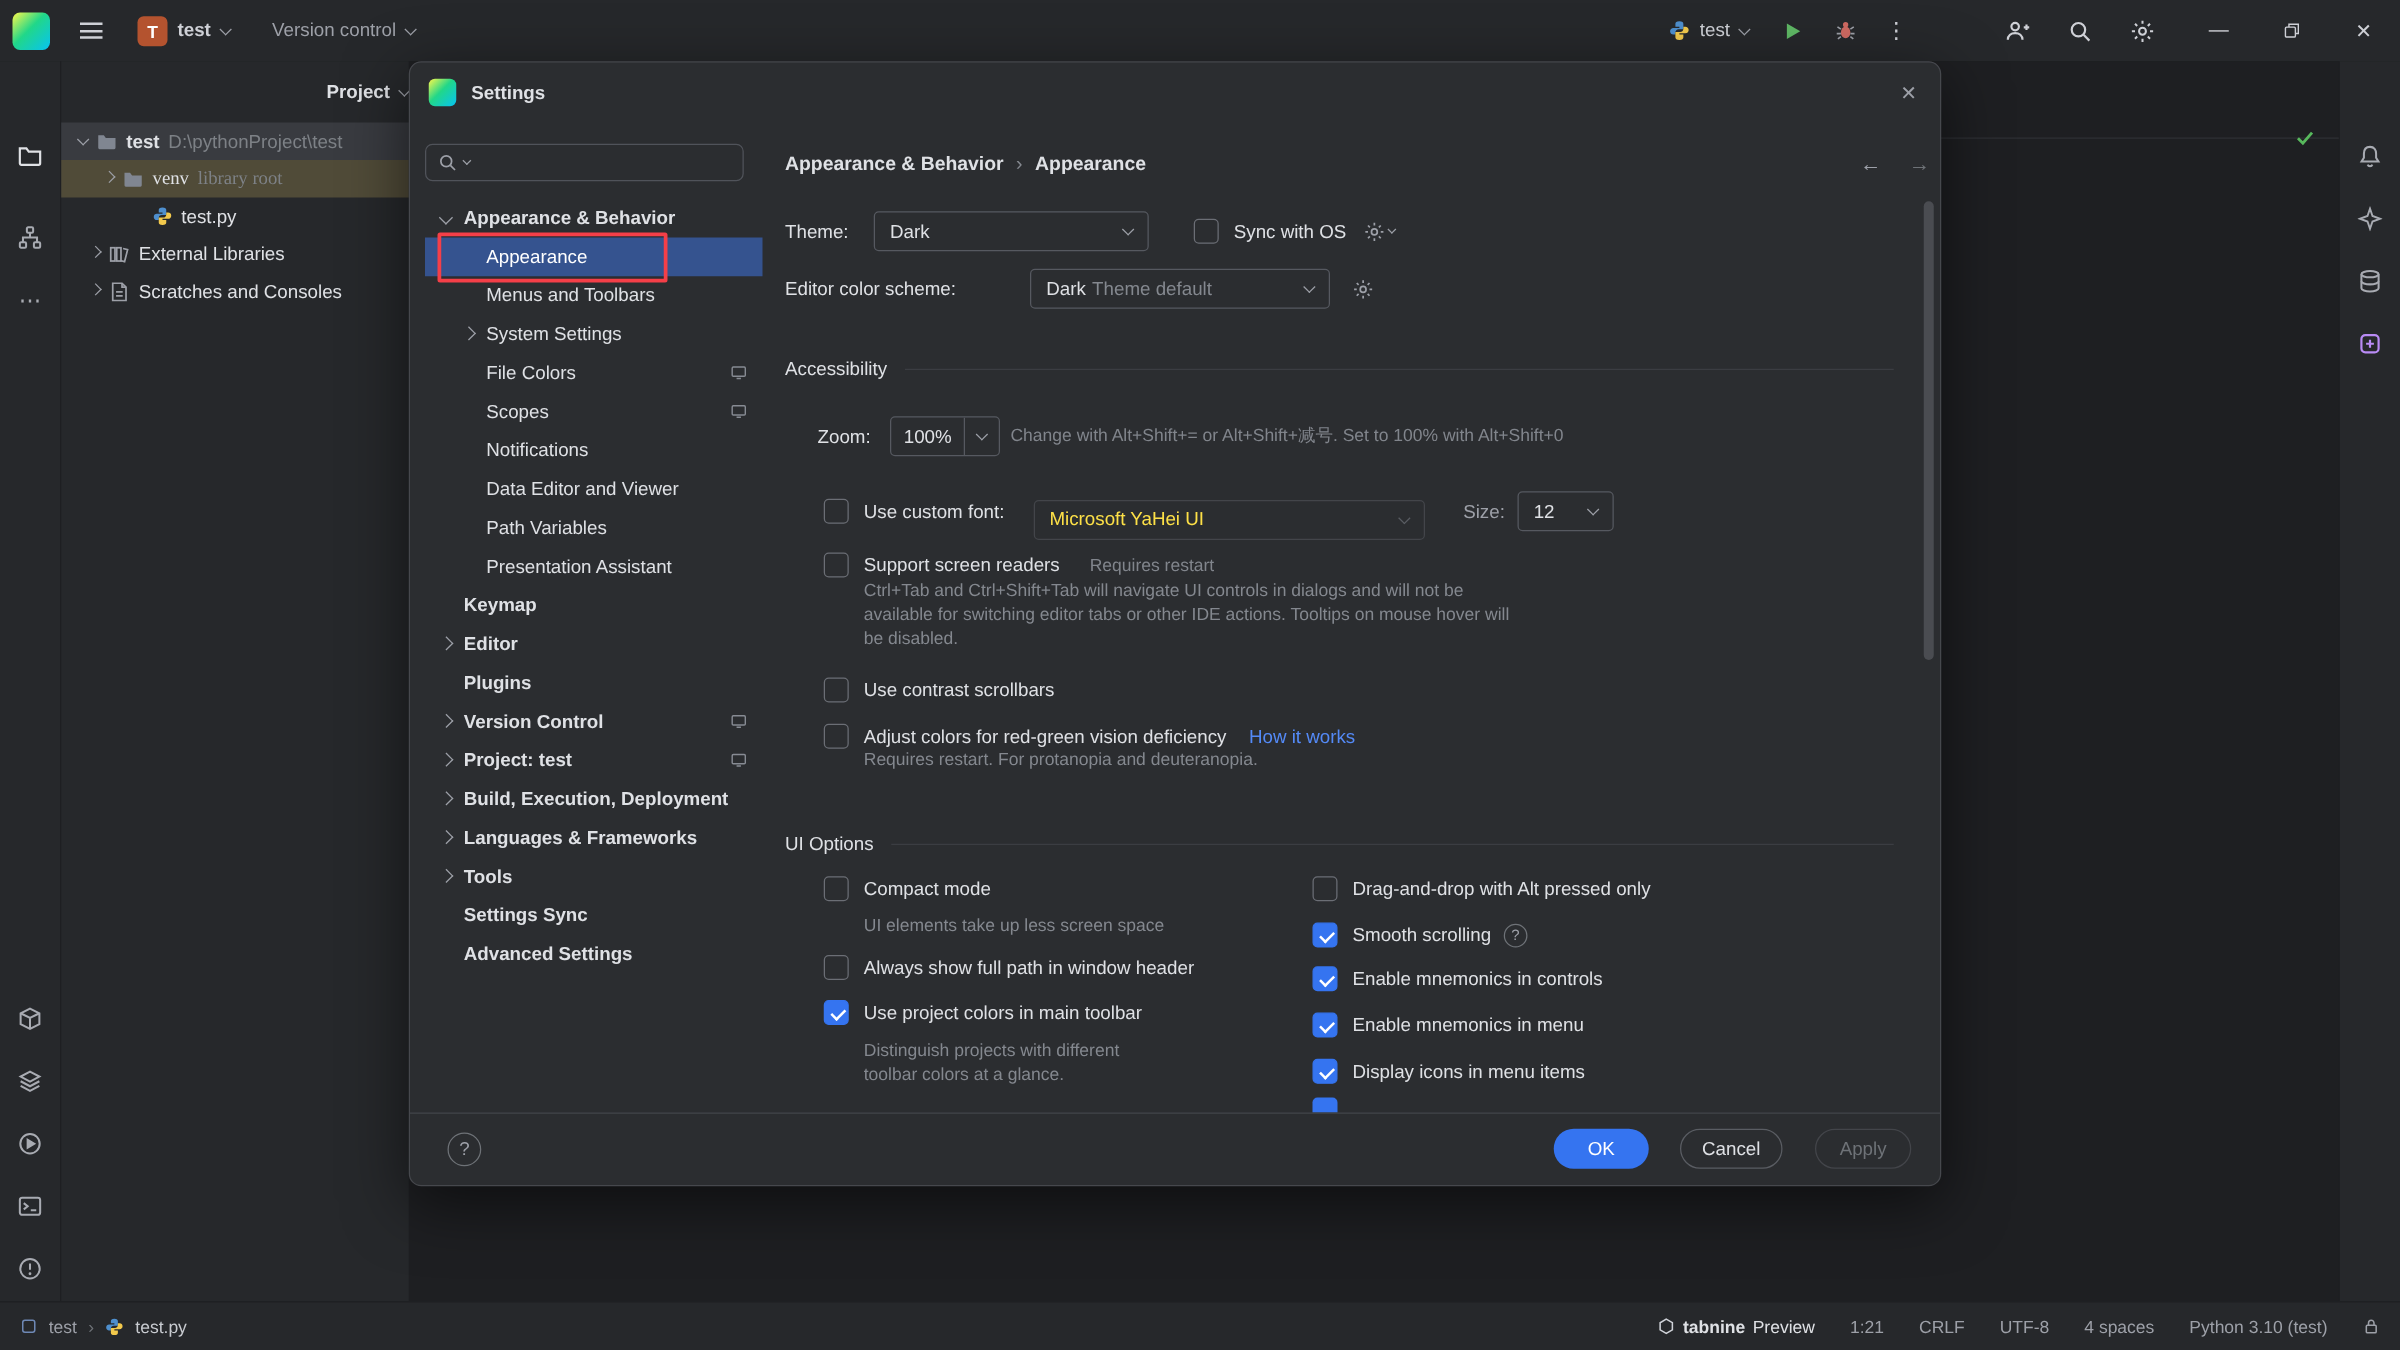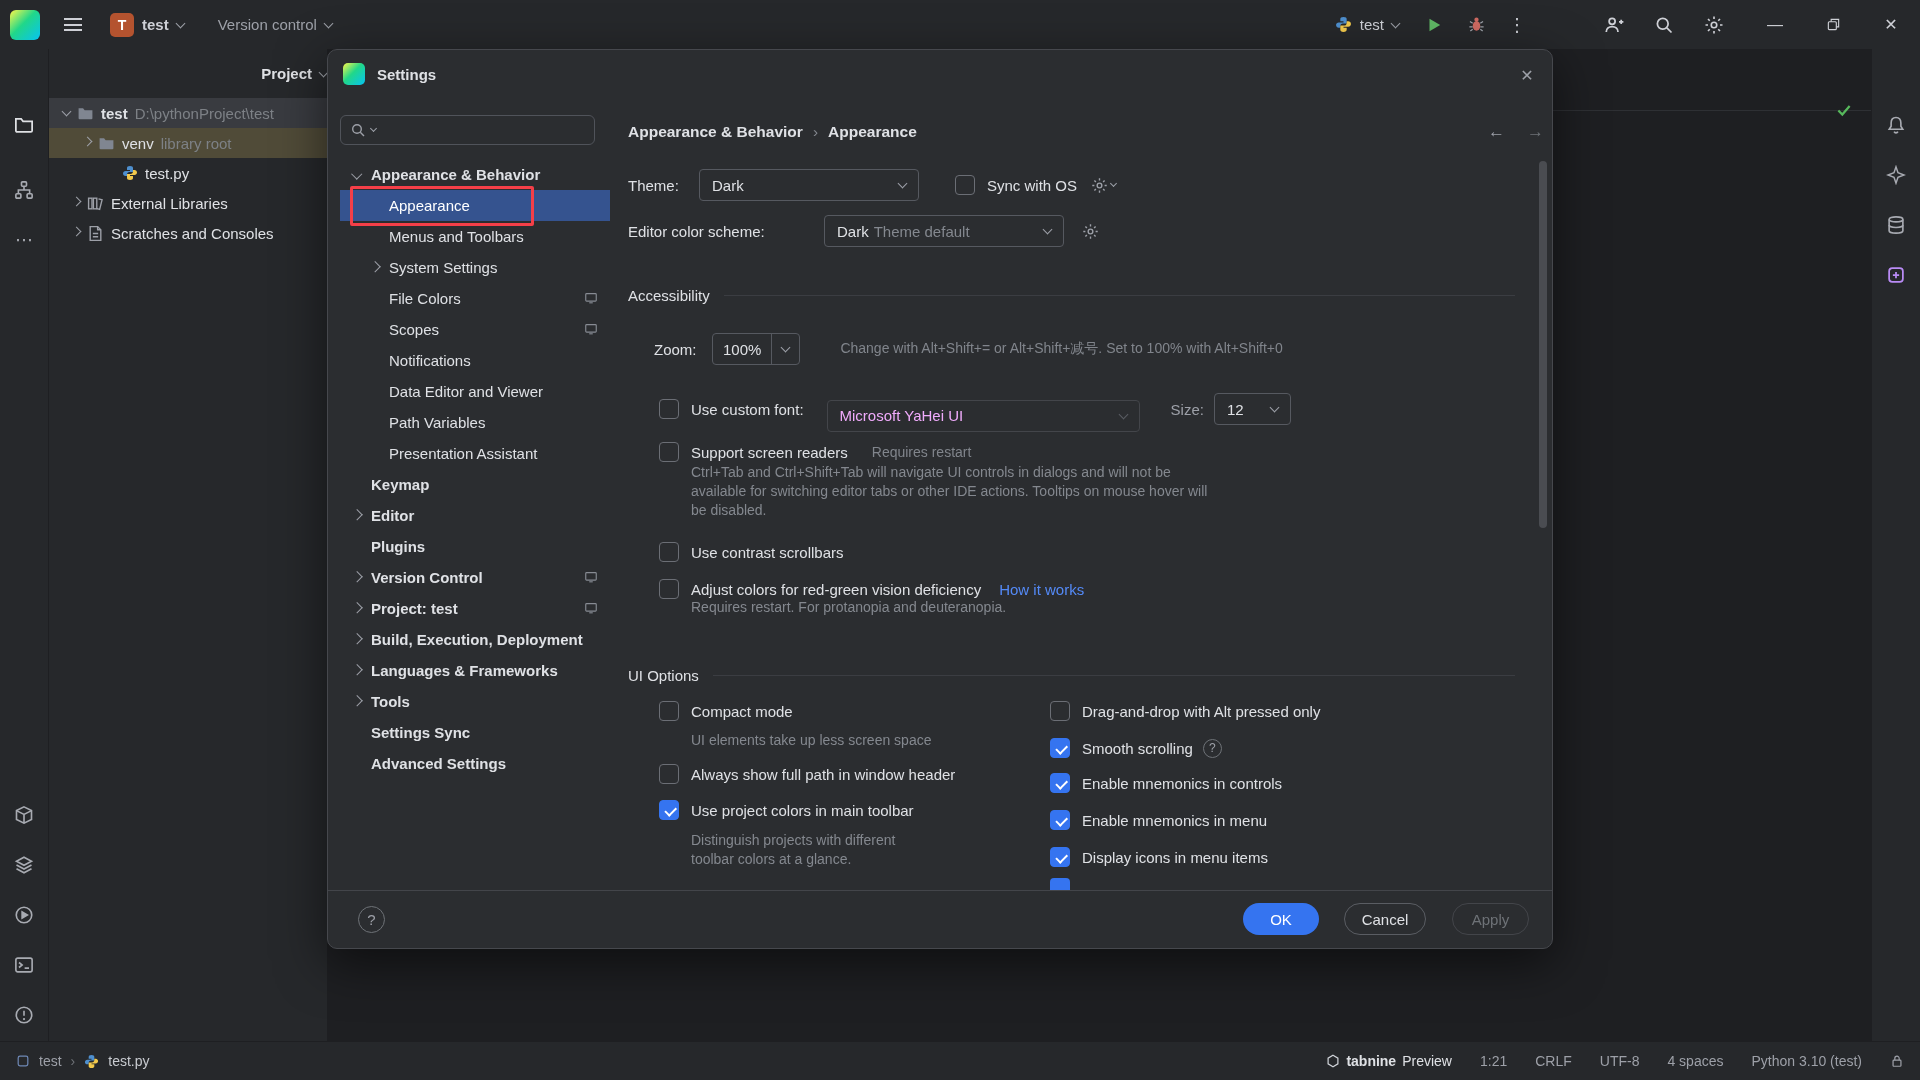--- a/index.html
+++ b/index.html
@@ -22,21 +22,21 @@
   .left-bar { position:absolute; left:0; top:49px; bottom:39px; width:49px; background:#26282b; border-right:1px solid #1e1f22; }
   .right-bar { position:absolute; right:0; top:49px; bottom:39px; width:49px; background:#26282b; border-left:1px solid #1e1f22; }
   .tool-ic { position:absolute; left:50%; transform:translateX(-50%); width:28px; height:28px; display:flex; align-items:center; justify-content:center; border-radius:6px; cursor:pointer; color:#a8abb2; font-size:18px; }
 
   
   .project-panel { position:absolute; left:49px; top:49px; width:279px; bottom:39px; background:#26282b; border-right:1px solid #1e1f22; }
   .pp-header { display:flex; align-items:center; gap:8px; padding:16px 0 10px 21px; font-weight:bold; cursor:pointer;justify-content:flex-end; }
   .prow { height:30px; display:flex; align-items:center; gap:7px; cursor:pointer; white-space:nowrap; }
   .prow .hint { color:#7d8186; }
   .prow.sel { background:#393b40; }
-  .prow.venv { background:#504b38; }
+  .prow.venv { background:#504b38;font-family:Liberation Serif, serif; }
 
   
   .editor { position:absolute; left:328px; top:49px; right:49px; bottom:39px; background:#1e1f22; }
   .editor-topline { position:absolute; left:0; top:61px; right:0; height:1px; background:#2e3034; }
 
   
   .statusbar { position:absolute; left:0; right:0; bottom:0; height:39px; background:#26282b; border-top:1px solid #1e1f22; display:flex; align-items:center; justify-content:space-between; padding:0 16px; font-size:14px; color:#9da0a8; }
   .sb-left, .sb-right { display:flex; align-items:center; }
   .sb-left { gap:9px; }
   .sb-right { gap:28px; }
@@ -65,21 +65,21 @@
   .annotation { position:absolute; left:10px; top:27px; width:184px; height:40px; border:3px solid #f43f48; border-radius:2px; z-index:3; pointer-events:none; }
 
   
   .crow { position:absolute; display:flex; align-items:center; height:32px; }
   .sect { position:absolute; left:300px; right:37px; height:28px; display:flex; align-items:center; gap:14px; }
   .sect-line { flex:1; height:1px; background:#3b3d42; }
   .desc { position:absolute; color:#84888f; font-size:14px; line-height:19px; }
   .hinttext { color:#81858c; font-size:14px; }
   .dd { height:32px; background:#2b2d30; border:1px solid #565960; border-radius:4px; display:flex; align-items:center; padding:0 12px; gap:8px; cursor:pointer; }
   .dd .dd-spacer { flex:1; }
-  .dd.disabled { border-color:#43454a; color:#f0abfc; cursor:default;margin-top:13px; }
+  .dd.disabled { border-color:#43454a; color:#fde047; cursor:default;margin-top:13px; }
   .dim-suffix { color:#84888f; }
   .combo { display:flex; height:32px; border:1px solid #565960; border-radius:4px; overflow:hidden; cursor:pointer; }
   .combo-main { display:flex; align-items:center; padding:0 10px; }
   .combo-arrow { width:28px; display:flex; align-items:center; justify-content:center; border-left:1px solid #565960; }
   .chk { flex:none; width:20px; height:20px; border:1px solid #6b6e75; border-radius:4px; background:#2b2d30; position:relative; cursor:pointer; }
   .chk.checked { background:#3574f0; border-color:#3574f0; }
   .chk.checked::after { content:""; position:absolute; left:4.5px; top:5.5px; width:9px; height:4.5px; border-left:2px solid #fff; border-bottom:2px solid #fff; transform:rotate(-45deg); }
   .chklabel { margin-left:12px; cursor:pointer; }
   .link { color:#548af7; cursor:pointer; }
   .helpq { width:19px; height:19px; border:1px solid #6e7277; border-radius:50%; color:#9da0a8; font-size:12px; display:flex; align-items:center; justify-content:center; cursor:pointer; }
@@ -477,21 +477,21 @@
     </div>
 
     <div class="crow" style="left:326px;top:283px">
       <span style="width:48px">Zoom:</span>
       <div class="combo" style="margin-left:10px">
         <span class="combo-main">100%</span>
         <span class="combo-arrow">
             <span class="chev"></span>
           </span>
       </div>
-      <span class="hinttext" style="margin-left:40px">Change with Alt+Shift+= or Alt+Shift+减号. Set to 100% with Alt+Shift+0</span>
+      <span class="hinttext" style="margin-left:8px">Change with Alt+Shift+= or Alt+Shift+减号. Set to 100% with Alt+Shift+0</span>
     </div>
 
     <div class="crow" style="left:331px;top:343px">
       <span class="chk"></span>
       <span class="chklabel">Use custom font:</span>
       <div class="dd disabled" style="width:313px;margin-left:23px">
         <span>Microsoft YaHei UI</span>
         <span class="dd-spacer"></span>
           <span class="chev" style="border-color:#5a5d63"></span>
       </div>

